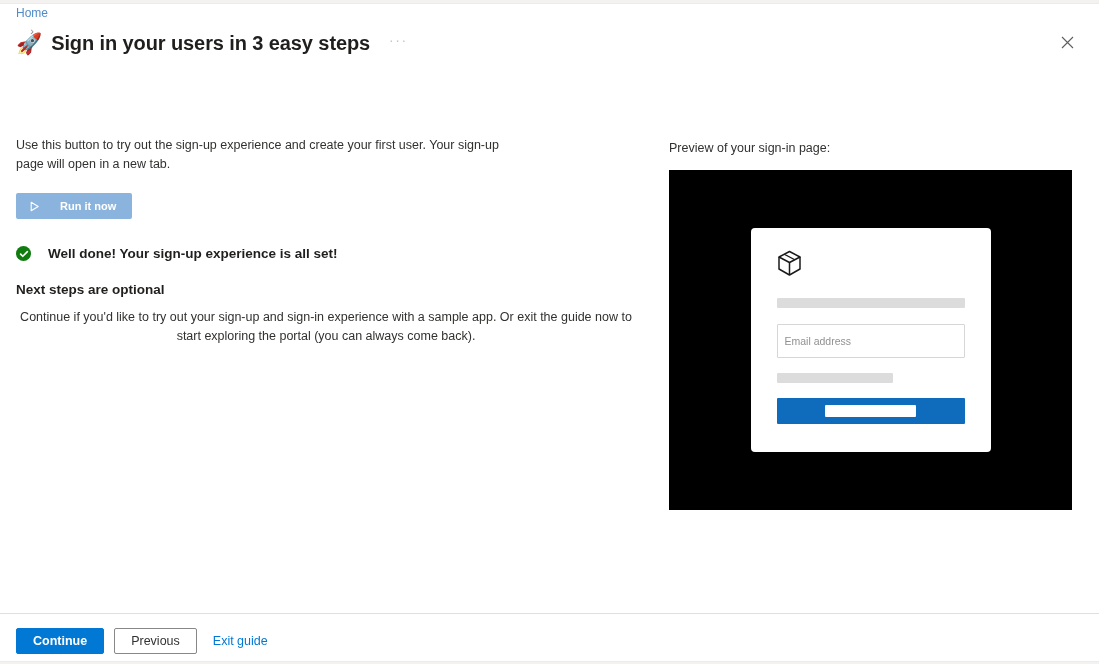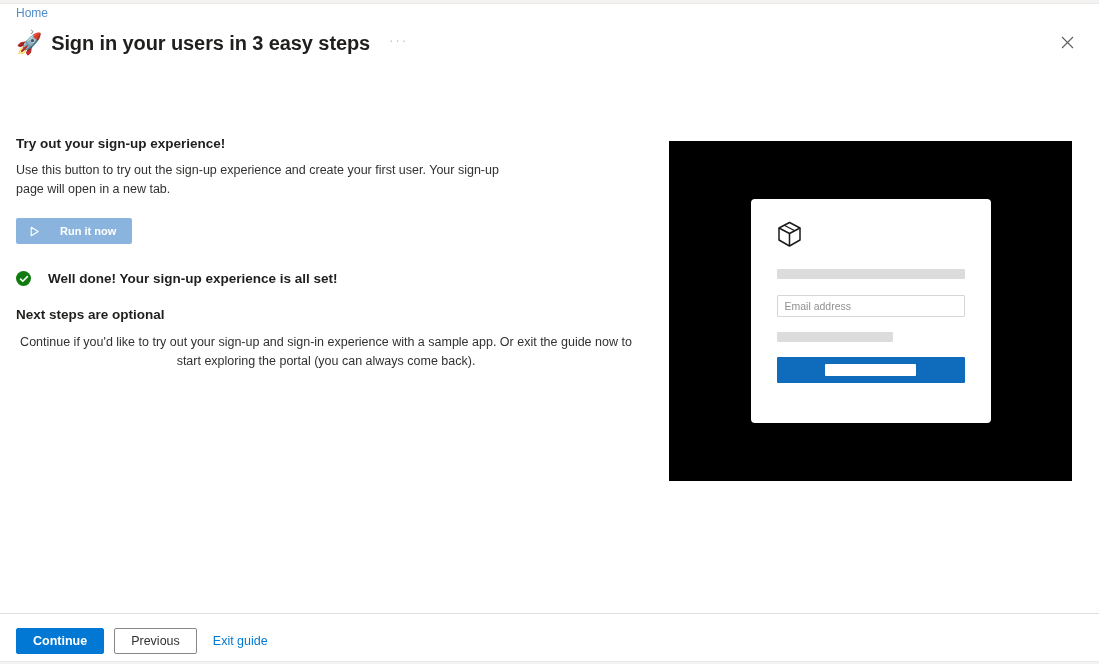--- a/index.html
+++ b/index.html
@@ -261,21 +261,21 @@
   .pc-bar {
     height: 10px;
     background: #dcdcdc;
     border-radius: 1px;
   }
   .pc-bar.long { width: 100%; }
   .pc-bar.short { width: 62%; margin-top: 15px; }
   .pc-input {
     margin-top: 16px;
     width: 100%;
-    height: 22px;
+    height: 34px;
     border: 1px solid #d6d6d6;
     background: #ffffff;
     border-radius: 1px;
     display: flex;
     align-items: center;
     padding: 0 7px;
     font-size: 10.5px;
     color: #919191;
     font-family: inherit;
   }
@@ -381,21 +381,20 @@
   <button class="close-button">
     <span>
       <svg width="13" height="13" viewBox="0 0 13 13" aria-hidden="true">
         <path d="M1 1 L12 12 M12 1 L1 12" stroke="#605e5c" stroke-width="1.1" fill="none"></path>
       </svg>
     </span>
   </button>
 
 
   <div class="content-left">
-    <h2 class="section-heading">Try out your sign-up experience!</h2>
     <p class="body-text">Use this button to try out the sign-up experience and create your first user. Your sign-up page will open in a new tab.</p>
 
     <button class="run-button">
       <span>
         <svg width="11" height="11" viewBox="0 0 11 11" aria-hidden="true">
           <path d="M2.2 1.3 L9.2 5.5 L2.2 9.7 Z" fill="none" stroke="#ffffff" stroke-width="1.1" stroke-linejoin="round"></path>
         </svg>
       </span>
       <span>Run it now</span>
     </button>
@@ -407,20 +406,21 @@
         </svg>
       </span>
       <span class="wd-text">Well done! Your sign-up experience is all set!</span>
     </div>
 
     <h2 class="next-heading">Next steps are optional</h2>
     <p class="body-text wide next-body">Continue if you'd like to try out your sign-up and sign-in experience with a sample app. Or exit the guide now to start exploring the portal (you can always come back).</p>
   </div>
 
   <div class="preview-wrap">
+    <div class="preview-label">Preview of your sign-in page:</div>
     <div class="preview-stage">
       <div class="preview-card">
         <div class="pc-logo">
           <svg width="25" height="27" viewBox="0 0 25 27" aria-hidden="true">
             <path d="M12.5 1.5 L23 7 L12.5 12.5 L2 7 Z" fill="none" stroke="#1b1b1b" stroke-width="1.5" stroke-linejoin="round"></path>
             <path d="M2 7 L2 19 L12.5 25 L23 19 L23 7" fill="none" stroke="#1b1b1b" stroke-width="1.5" stroke-linejoin="round"></path>
             <path d="M12.5 12.5 L12.5 25" fill="none" stroke="#1b1b1b" stroke-width="1.5"></path>
             <path d="M7.2 4.2 L17.8 9.8" fill="none" stroke="#1b1b1b" stroke-width="1.3"></path>
           </svg>
         </div>

